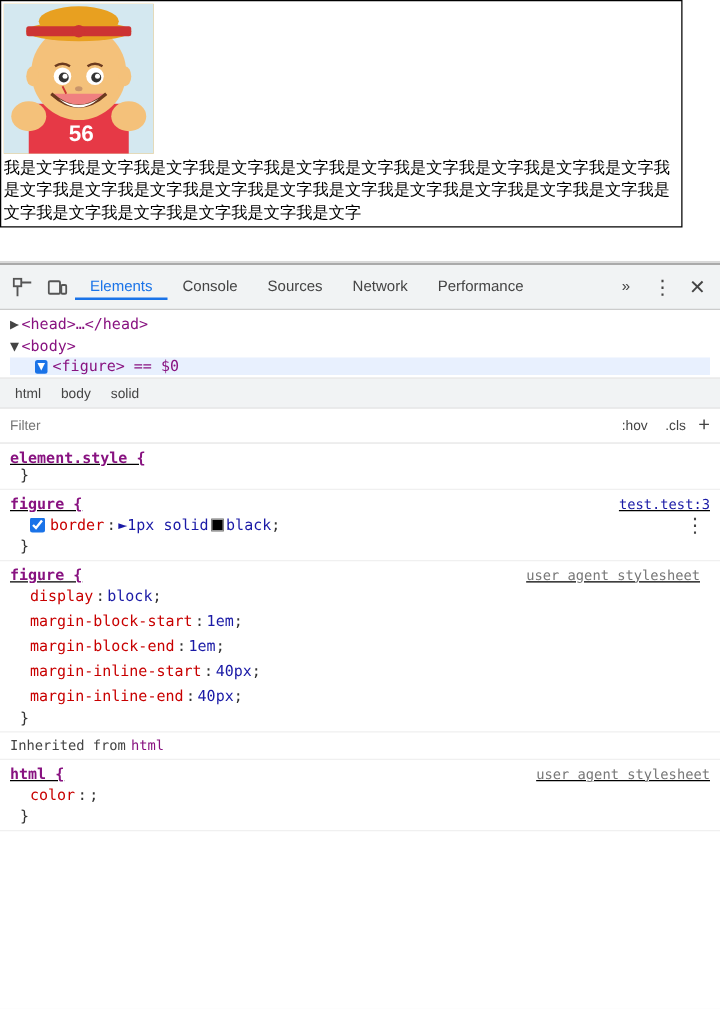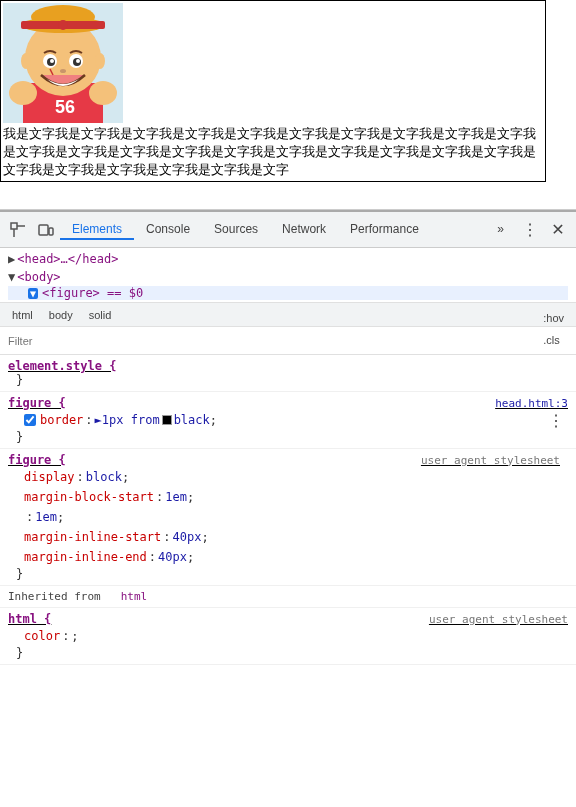--- a/index.html
+++ b/index.html
@@ -191,22 +191,22 @@
       border: none;
       outline: none;
       font-size: 11px;
       background: transparent;
       color: #333;
     }
     .filter-right {
       font-size: 11px;
       color: #666;
       display: flex;
+      align-items: center;
       gap: 6px;
-      flex-direction: column;
     }
     .filter-btn {
       cursor: pointer;
       padding: 2px 4px;
       border-radius: 2px;
       font-size: 11px;
       color: #444;
     }
     .filter-plus {
       font-size: 16px;
@@ -271,21 +271,21 @@
       color: #777;
       padding-right: 8px;
     }
 
     .css-inherited-label {
       padding: 4px 8px;
       font-size: 11px;
       color: #444;
       display: flex;
       align-items: center;
-      gap: 20px;
+      gap: 4px;
       border-bottom: 1px solid #f0f0f0;
     }
     .css-inherited-label .tag { color: #881280; }
 
     .css-closing { padding-left: 8px; color: #333; }
 
     .three-dots {
       font-size: 16px;
       cursor: pointer;
       color: #444;
@@ -420,28 +420,28 @@
     <div class="css-rule">
       <div class="css-rule-header">
         <span class="css-selector">element.style {</span>
       </div>
       <div class="css-closing">}</div>
     </div>
 
     <div class="css-rule">
       <div class="css-rule-header">
         <span class="css-selector">figure {</span>
-        <span class="css-source">head.html:3</span>
+        <span class="css-source">test.test:3</span>
       </div>
       <div class="css-property-row">
         <input type="checkbox" class="css-checkbox" checked="" style="">
         <span class="css-prop-name">border</span>
         <span class="css-colon">:</span>
         <span class="css-prop-value">► </span>
-        <span class="css-prop-value">1px from </span>
+        <span class="css-prop-value">1px solid </span>
         <span class="css-color-swatch"></span>
         <span class="css-prop-value">black</span>
         <span class="css-semicolon">;</span>
       </div>
       <div style="position:absolute; right:8px; top:50%; transform:translateY(-50%);">
         <span class="three-dots">⋮</span>
       </div>
       <div class="css-closing">}</div>
     </div>
 
@@ -456,20 +456,21 @@
         <span class="css-prop-value">block</span>
         <span class="css-semicolon">;</span>
       </div>
       <div class="css-property-row">
         <span class="css-prop-name">margin-block-start</span>
         <span class="css-colon">:</span>
         <span class="css-prop-value">1em</span>
         <span class="css-semicolon">;</span>
       </div>
       <div class="css-property-row">
+        <span class="css-prop-name">margin-block-end</span>
         <span class="css-colon">:</span>
         <span class="css-prop-value">1em</span>
         <span class="css-semicolon">;</span>
       </div>
       <div class="css-property-row">
         <span class="css-prop-name">margin-inline-start</span>
         <span class="css-colon">:</span>
         <span class="css-prop-value">40px</span>
         <span class="css-semicolon">;</span>
       </div>

